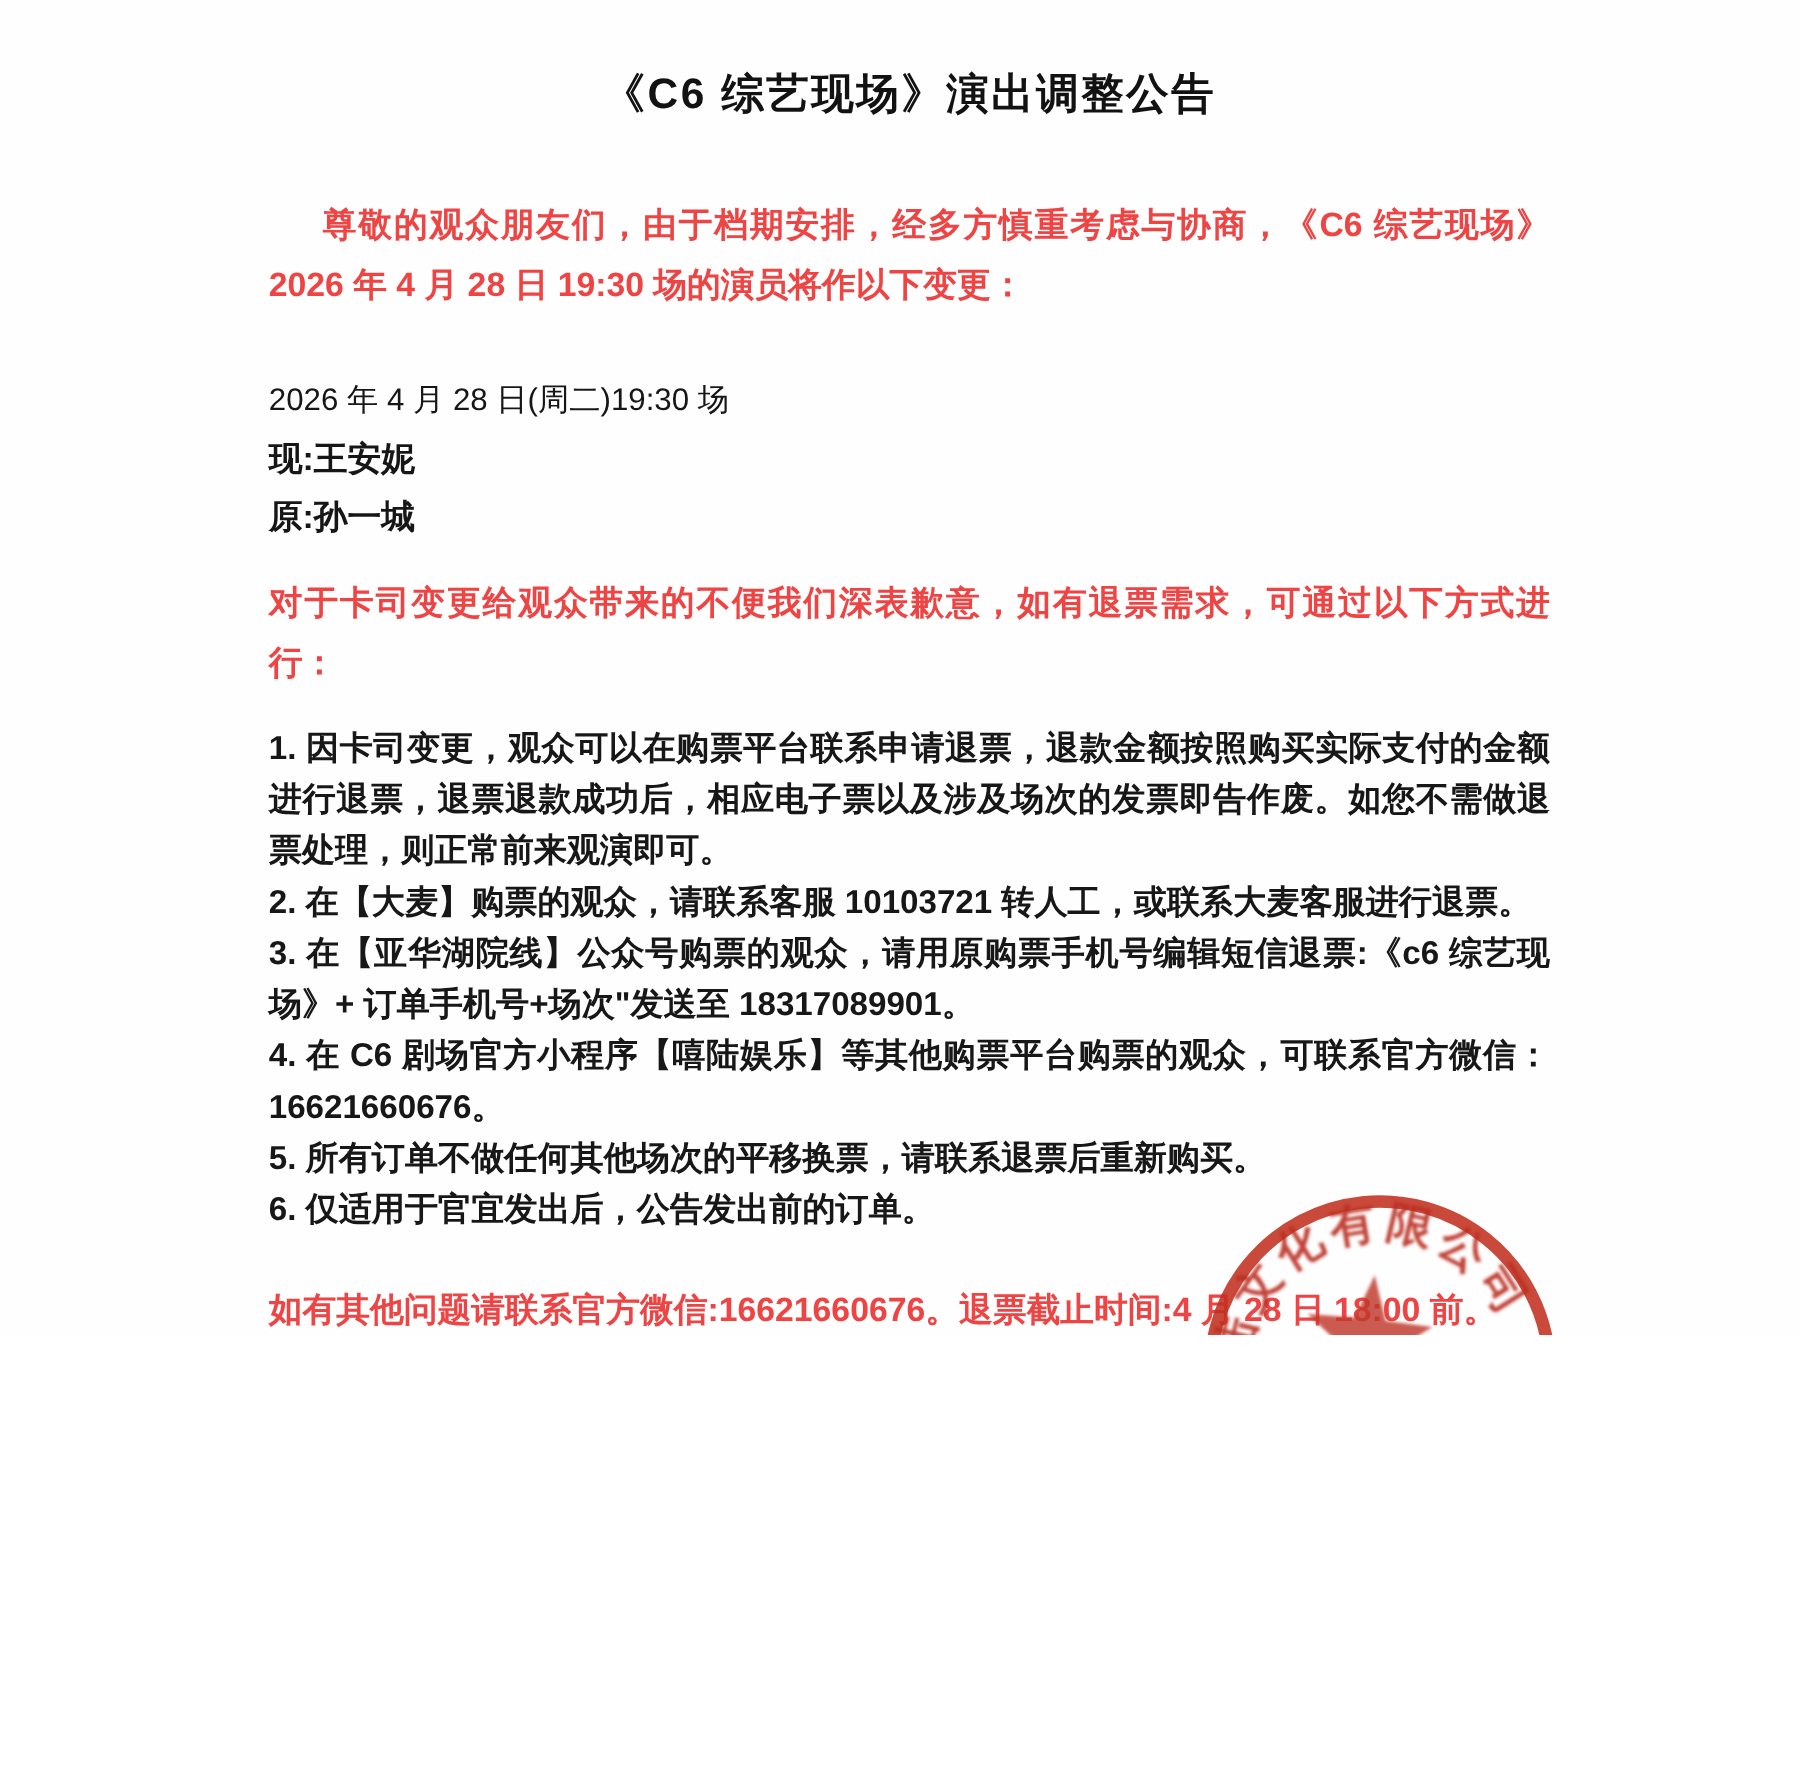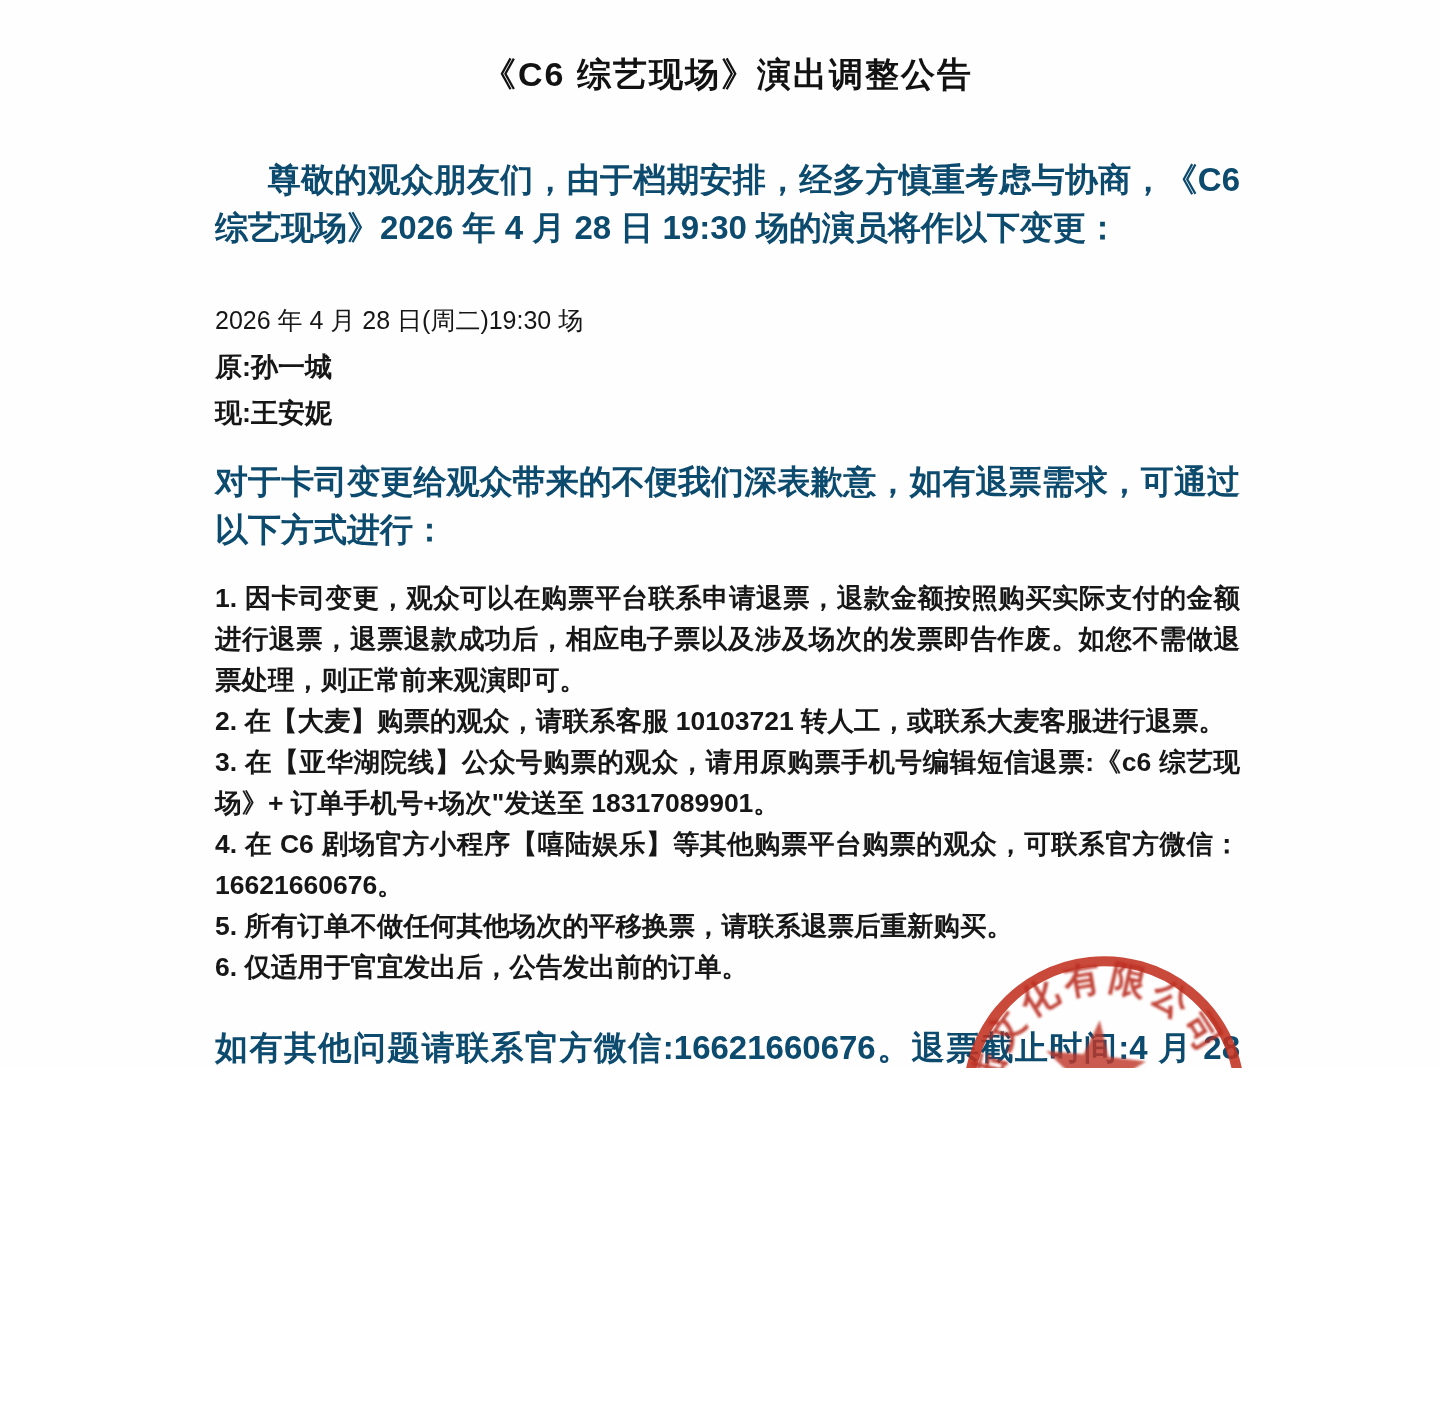--- a/index.html
+++ b/index.html
@@ -22,25 +22,25 @@
   .doc-title{
     text-align:center;
     font-size:34px;
     font-weight:700;
     letter-spacing:2px;
     margin:0 0 58px 0;
     color:#121212;
   }
   p{margin:0;}
   .body-text{
-    font-size:33px;
+    font-size:27px;
     font-weight:700;
     line-height:48px;
     text-align:justify;
-    color:#0c4a6e;
+    color:#ef4444;
   }
   .intro{ text-indent:1.6em; margin-bottom:14px; }
   .schedule-session{
     font-size:25px;
     font-weight:400;
     line-height:48px;
     margin-top:44px;
   }
   .schedule-line{
     font-size:27px;
@@ -86,22 +86,22 @@
 
 <div class="page">
 
   <div class="content">
 
     <h1 class="doc-title">《C6 综艺现场》演出调整公告</h1>
 
     <p class="body-text intro">尊敬的观众朋友们，由于档期安排，经多方慎重考虑与协商，《C6 综艺现场》2026 年 4 月 28 日 19:30 场的演员将作以下变更：</p>
 
     <p class="schedule-session">2026 年 4 月 28 日(周二)19:30 场</p>
+    <p class="schedule-line schedule-current">现:王安妮</p>
     <p class="schedule-line">原:孙一城</p>
-    <p class="schedule-line schedule-current">现:王安妮</p>
 
     <p class="body-text apology-lead">对于卡司变更给观众带来的不便我们深表歉意，如有退票需求，可通过以下方式进行：</p>
 
     <p class="refund-item">1. 因卡司变更，观众可以在购票平台联系申请退票，退款金额按照购买实际支付的金额进行退票，退票退款成功后，相应电子票以及涉及场次的发票即告作废。如您不需做退票处理，则正常前来观演即可。</p>
     <p class="refund-item">2. 在【大麦】购票的观众，请联系客服 10103721 转人工，或联系大麦客服进行退票。</p>
     <p class="refund-item">3. 在【亚华湖院线】公众号购票的观众，请用原购票手机号编辑短信退票:《c6 综艺现场》+ 订单手机号+场次"发送至 18317089901。</p>
     <p class="refund-item">4. 在 C6 剧场官方小程序【嘻陆娱乐】等其他购票平台购票的观众，可联系官方微信：16621660676。</p>
     <p class="refund-item">5. 所有订单不做任何其他场次的平移换票，请联系退票后重新购买。</p>
     <p class="refund-item">6. 仅适用于官宜发出后，公告发出前的订单。</p>
 

